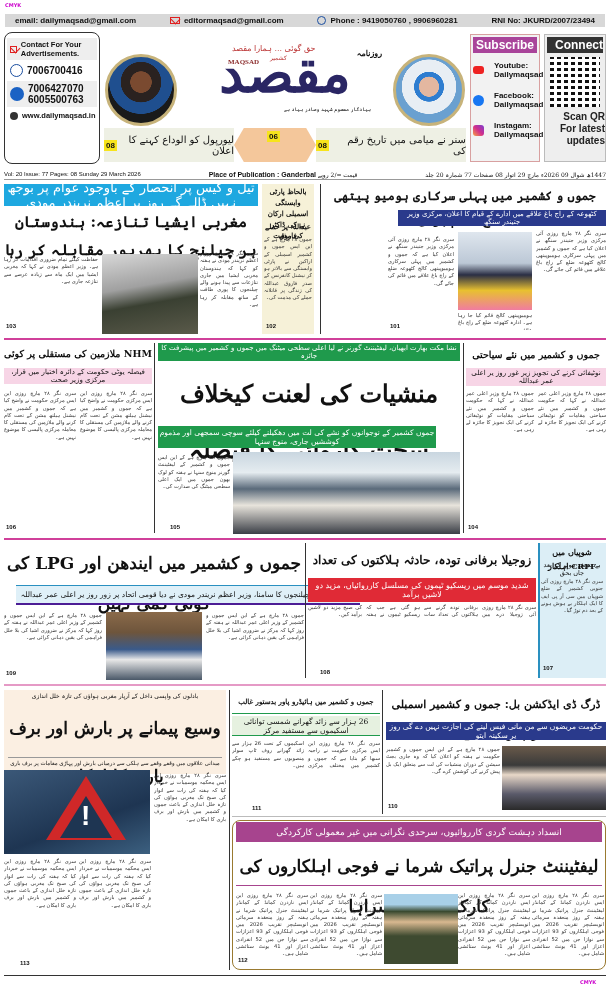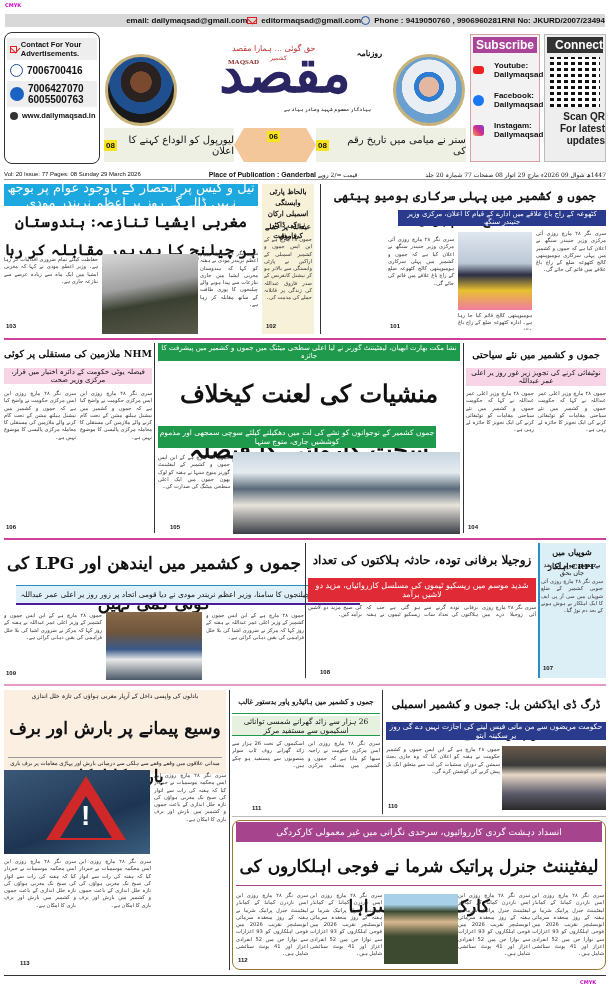--- a/index.html
+++ b/index.html
@@ -1,19 +1,19 @@
 <!DOCTYPE html>
 <html><head>
 <meta charset="utf-8">
 <style>
 *{box-sizing:border-box;margin:0;padding:0}
 body{width:610px;height:987px;background:#fff;font-family:"DejaVu Sans",sans-serif;position:relative;overflow:hidden;color:#111}
 .abs{position:absolute}
 .cmyk{left:5px;top:2px;font-size:5px;font-weight:bold;color:#c0c}
-.topbar{left:5px;top:14px;width:600px;height:13px;background:#d8d8d8;display:flex;align-items:center;justify-content:flex-end;padding:0 0;font-family:"Liberation Sans",sans-serif;font-weight:bold;font-size:8px;color:#111}
+.topbar{left:5px;top:14px;width:600px;height:13px;background:#d8d8d8;display:flex;align-items:center;justify-content:space-between;padding:0 10px;font-family:"Liberation Sans",sans-serif;font-weight:bold;font-size:8px;color:#111}
 .topbar span{display:flex;align-items:center;gap:4px}
 .mail-ic{display:inline-block;width:10px;height:7px;border:1px solid #e02020;position:relative}
 .mail-ic:after{content:"";position:absolute;left:1px;top:-2px;width:6px;height:6px;border-right:1px solid #e02020;border-bottom:1px solid #e02020;transform:rotate(45deg)}
 .phone-ic{display:inline-block;width:9px;height:9px;border-radius:50%;border:1.5px solid #1a4ea0}
 .adbox{left:4px;top:32px;width:96px;height:132px;border:1.5px solid #333;border-radius:8px;background:#fff;font-family:"Liberation Sans",sans-serif;font-weight:bold;font-size:8.5px;text-align:center;padding-top:3px}
 .adbox .row{background:#eee;margin:2px 2px;display:flex;align-items:center;gap:4px;padding:2px 3px;text-align:left}
 .adbox .num{font-size:10px}
 .ico-round{width:14px;height:14px;border-radius:50%;flex:none}
 .portrait{border-radius:50%;border:3px solid #c7b37a;overflow:hidden}
 .p1{left:105px;top:54px;width:72px;height:72px;background:radial-gradient(circle at 50% 38%,#7a4a30 0 20%,#2a2220 21% 38%,#1f4f8f 39% 60%,#1a1a1a 61%)}

